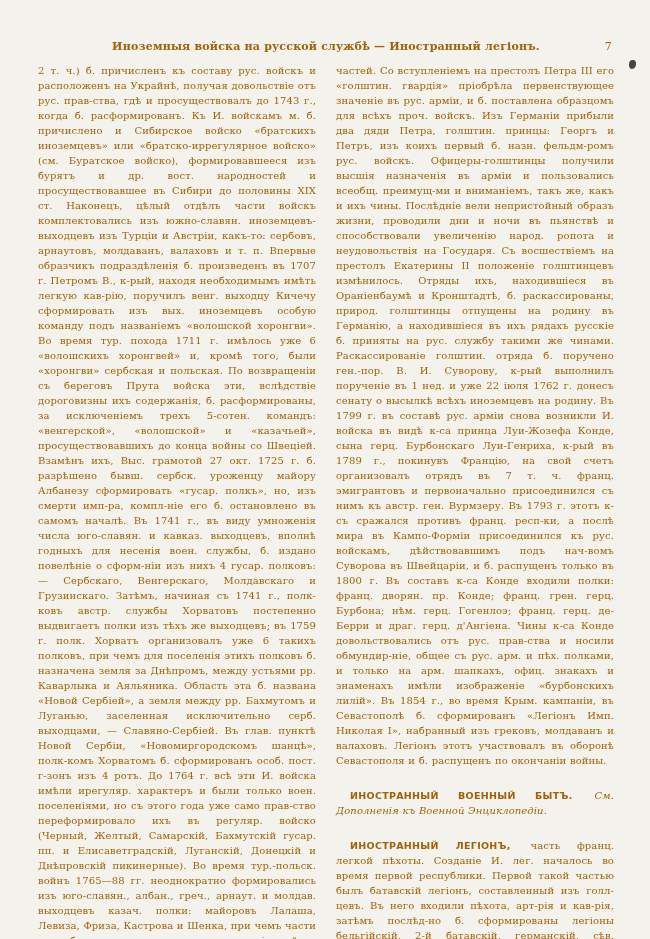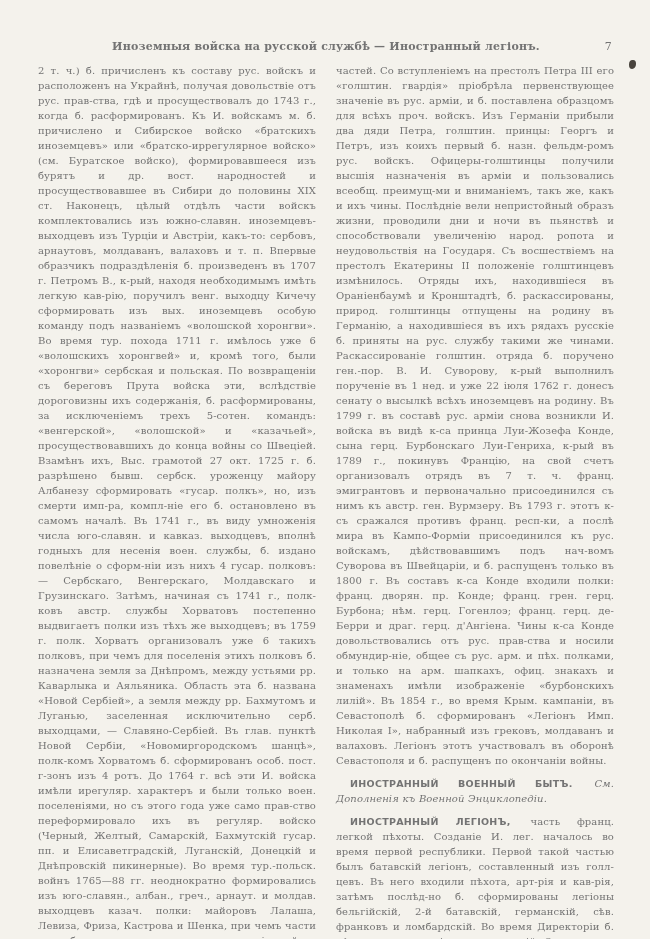--- a/index.html
+++ b/index.html
@@ -6,21 +6,21 @@
     margin: 0;
     padding: 0;
     background: #e8e6e0;
   }
   .page {
     position: relative;
     width: 650px;
     height: 939px;
     margin: 0 auto;
     background: #f4f2ec;
-    color: #737373;
+    color: #a16207;
     font-family: "DejaVu Serif", serif;
     box-sizing: border-box;
     padding: 40px 36px 14px 38px;
     overflow: hidden;
   }
   .header {
     position: relative;
     text-align: center;
     font-weight: bold;
     font-size: 11px;
@@ -46,21 +46,21 @@
   .body-text, .entry {
     margin: 0;
     font-size: 10px;
     line-height: 15px;
     text-align: justify;
     letter-spacing: 0.1px;
     word-spacing: 0.3px;
   }
   .entry {
     text-indent: 14px;
-    margin-top: 8px;
+    margin-top: 20px;
   }
   .headword {
     font-family: "DejaVu Sans", sans-serif;
     font-weight: bold;
     font-size: 9.5px;
     letter-spacing: 0.3px;
     margin-right: 3px;
   }
   .reference {
     font-style: italic;

